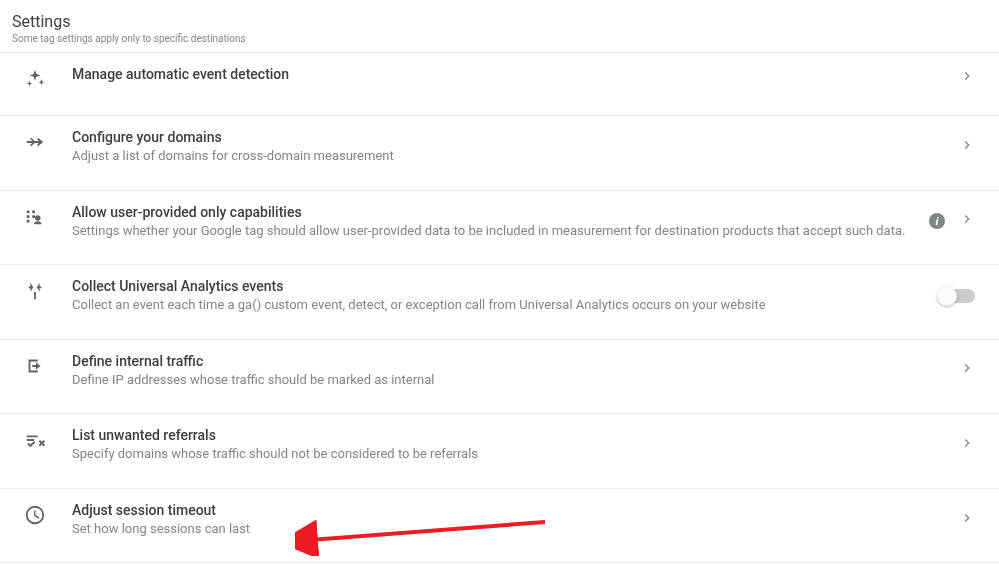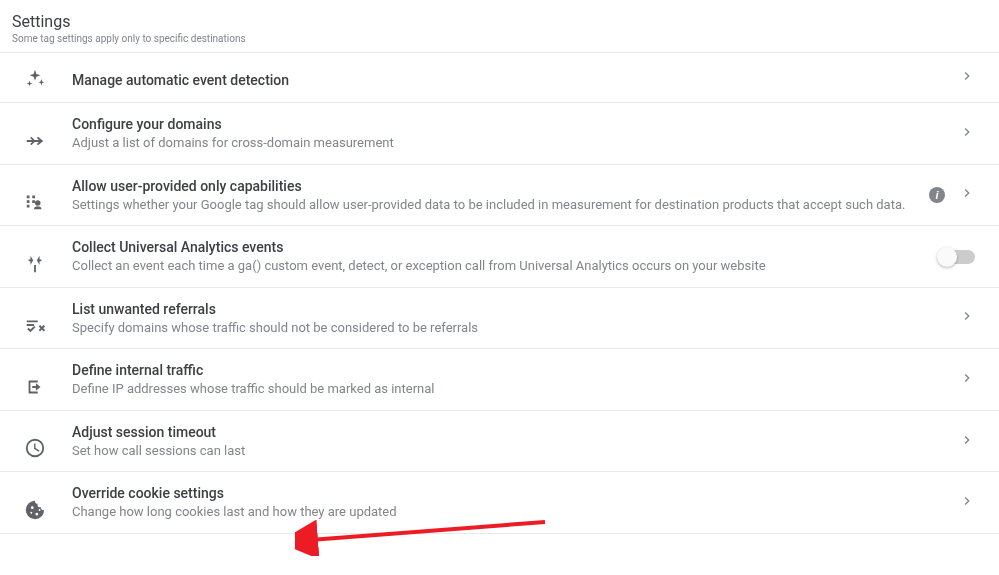--- a/index.html
+++ b/index.html
@@ -24,22 +24,22 @@
     }
     .header-subtitle {
       font-size: 10px;
       color: #80868b;
     }
     .settings-list {
       border-top: 1px solid #e8eaed;
     }
     .setting-row {
       display: flex;
-      align-items: flex-end;
-      padding: 13px 24px 12px 24px;
+      align-items: flex-start;
+      padding: 13px 24px 25px 24px;
       border-bottom: 1px solid #e8eaed;
       cursor: pointer;
       position: relative;
     }
     .icon-cell {
       width: 48px;
       flex: 0 0 48px;
       display: flex;
       align-items: flex-start;
       justify-content: flex-start;
@@ -187,60 +187,60 @@
       <div class="row-desc">Collect an event each time a ga() custom event, detect, or exception call from Universal Analytics occurs on your website</div>
     </div>
     <div class="right-controls">
       <div class="toggle"></div>
     </div>
   </div>
 
   <div class="setting-row">
     <div class="icon-cell">
       <svg viewBox="0 0 24 24">
+          <path d="M5 5h10v2H7v10h8v2H5V5zm8 3l5 4-5 4v-3H9v-2h4V8z"></path>
+        </svg>
+    </div>
+    <div class="text-cell">
+      <div class="row-title">Define internal traffic</div>
+      <div class="row-desc">Define IP addresses whose traffic should be marked as internal</div>
+    </div>
+    <div class="right-controls">
+      <span class="chevron"><svg viewBox="0 0 24 24">
+            <path d="M8.6 16.6L13.2 12 8.6 7.4 10 6l6 6-6 6z"></path>
+          </svg></span>
+    </div>
+  </div>
+
+  <div class="setting-row">
+    <div class="icon-cell">
+      <svg viewBox="0 0 24 24">
           <path d="M3 7h12v2H3V7zm0 4h8v2H3v-2zm14.5 1l2 2 2-2L23 13.5l-2 2 2 2L21.5 19l-2-2-2 2L16 17.5l2-2-2-2 1.5-1.5zM5 15l2 2 4-4 1.5 1.5L7 20l-3.5-3.5L5 15z"></path>
         </svg>
     </div>
     <div class="text-cell">
       <div class="row-title">List unwanted referrals</div>
       <div class="row-desc">Specify domains whose traffic should not be considered to be referrals</div>
     </div>
     <div class="right-controls">
       <span class="chevron"><svg viewBox="0 0 24 24">
             <path d="M8.6 16.6L13.2 12 8.6 7.4 10 6l6 6-6 6z"></path>
           </svg></span>
     </div>
   </div>
 
   <div class="setting-row">
     <div class="icon-cell">
       <svg viewBox="0 0 24 24">
-          <path d="M5 5h10v2H7v10h8v2H5V5zm8 3l5 4-5 4v-3H9v-2h4V8z"></path>
-        </svg>
-    </div>
-    <div class="text-cell">
-      <div class="row-title">Define internal traffic</div>
-      <div class="row-desc">Define IP addresses whose traffic should be marked as internal</div>
-    </div>
-    <div class="right-controls">
-      <span class="chevron"><svg viewBox="0 0 24 24">
-            <path d="M8.6 16.6L13.2 12 8.6 7.4 10 6l6 6-6 6z"></path>
-          </svg></span>
-    </div>
-  </div>
-
-  <div class="setting-row">
-    <div class="icon-cell">
-      <svg viewBox="0 0 24 24">
           <path d="M12 2a10 10 0 100 20 10 10 0 000-20zm0 18a8 8 0 110-16 8 8 0 010 16zm.5-13H11v6l5.2 3 .8-1.3-4.5-2.7V7z"></path>
         </svg>
     </div>
     <div class="text-cell">
       <div class="row-title">Adjust session timeout</div>
-      <div class="row-desc">Set how call sessions can last</div>
+      <div class="row-desc">Set how long sessions can last</div>
     </div>
     <div class="right-controls">
       <span class="chevron"><svg viewBox="0 0 24 24">
             <path d="M8.6 16.6L13.2 12 8.6 7.4 10 6l6 6-6 6z"></path>
           </svg></span>
     </div>
   </div>
 
   <div class="setting-row">
     <div class="icon-cell">

